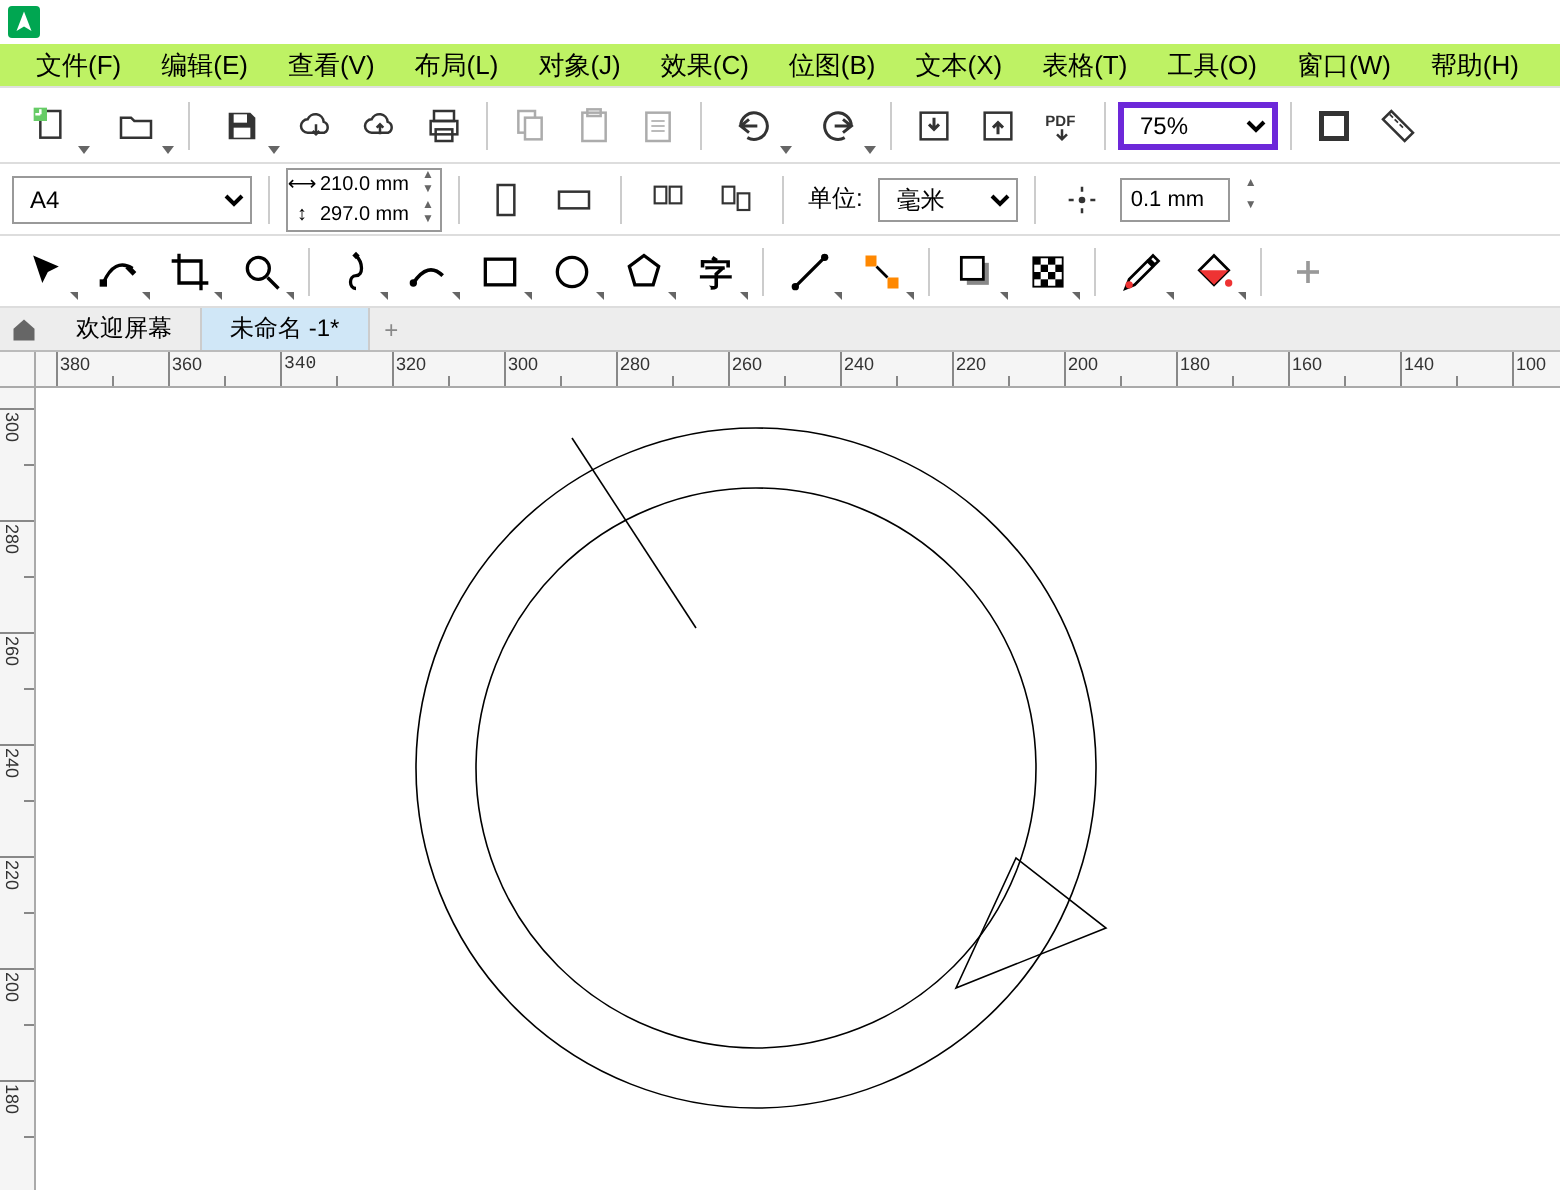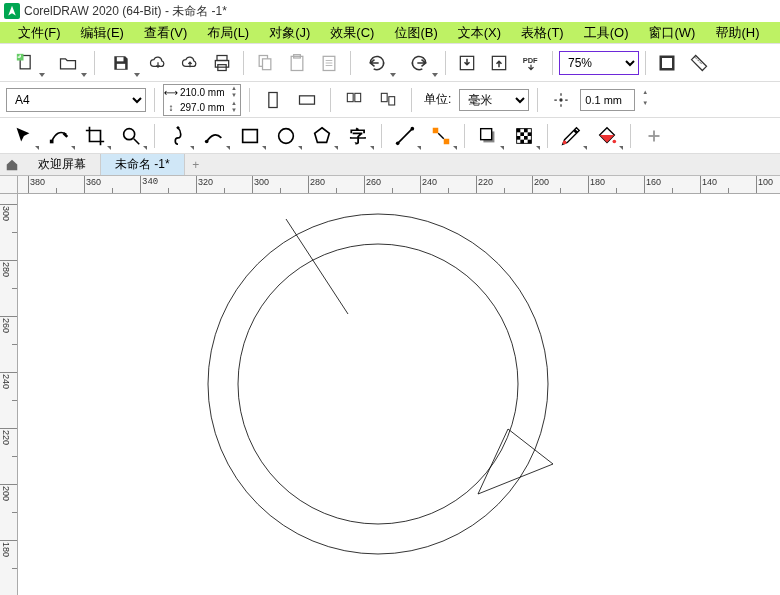--- a/index.html
+++ b/index.html
@@ -15,25 +15,25 @@
 .menubar { height: 22px; background: #bef264; display: flex; align-items: center; padding: 0 8px; gap: 0; border-bottom: 1px solid #e0e0e0; }
 .menu-item { padding: 2px 10px; font-size: 13px; cursor: pointer; }
 
 
 .toolbar { height: 38px; background: #fff; display: flex; align-items: center; padding: 0 6px; gap: 2px; border-bottom: 1px solid #ddd; }
 .tool-btn { width: 30px; height: 30px; display: flex; align-items: center; justify-content: center; cursor: pointer; border-radius: 2px; position: relative; }
 .tool-btn.wide { width: 40px; }
 .tool-sep { width: 1px; height: 24px; background: #ccc; margin: 0 4px; }
 .tool-btn svg { width: 20px; height: 20px; }
 .drop-arrow { position: absolute; right: 1px; bottom: 1px; width: 0; height: 0; border-left: 3px solid transparent; border-right: 3px solid transparent; border-top: 4px solid #666; }
-.zoom-select { width: 80px; height: 24px; border: 1px solid #6d28d9; font-size: 12px; padding: 0 4px; background: #fff; }
+.zoom-select { width: 80px; height: 24px; border: 3px solid #6d28d9; font-size: 12px; padding: 0 4px; background: #fff; }
 
 
 .propbar { height: 36px; background: #fff; display: flex; align-items: center; padding: 0 6px; gap: 4px; border-bottom: 1px solid #ddd; }
-.page-select { width: 140px; height: 24px; border: 1px solid #999; font-size: 12px; padding: 0 4px; background: #fff; }
+.page-select { width: 120px; height: 24px; border: 1px solid #999; font-size: 12px; padding: 0 4px; background: #fff; }
 .dim-box { display: flex; flex-direction: column; gap: 0; border: 1px solid #999; }
 .dim-row { display: flex; align-items: center; height: 15px; font-size: 10px; background: #fff; }
 .dim-icon { width: 14px; display: flex; justify-content: center; }
 .dim-input { width: 50px; border: none; font-size: 10px; padding: 0 2px; outline: none; }
 .dim-spin { width: 12px; display: flex; flex-direction: column; }
 .dim-spin-btn { height: 7px; font-size: 6px; line-height: 6px; text-align: center; cursor: pointer; color: #666; }
 .unit-label { font-size: 12px; margin: 0 4px; }
 .unit-select { width: 70px; height: 22px; border: 1px solid #999; font-size: 12px; padding: 0 4px; background: #fff; }
 .nudge-input { width: 55px; height: 22px; border: 1px solid #999; font-size: 11px; padding: 0 4px; }
 
@@ -66,21 +66,20 @@
 </style>
 </head>
 <body>
 
 <div class="titlebar">
   <div class="app-icon">
     <svg viewBox="0 0 16 16">
         <path d="M8 1 L13 14 L8 11 L3 14 Z" fill="#fff"></path>
       </svg>
   </div>
-  <span class="title-text">CorelDRAW 2020 (64-Bit) - 未命名 -1*</span>
 </div>
 
 <div class="menubar">
   <div class="menu-item">文件(F)</div>
   <div class="menu-item">编辑(E)</div>
   <div class="menu-item">查看(V)</div>
   <div class="menu-item">布局(L)</div>
   <div class="menu-item">对象(J)</div>
   <div class="menu-item">效果(C)</div>
   <div class="menu-item">位图(B)</div>

